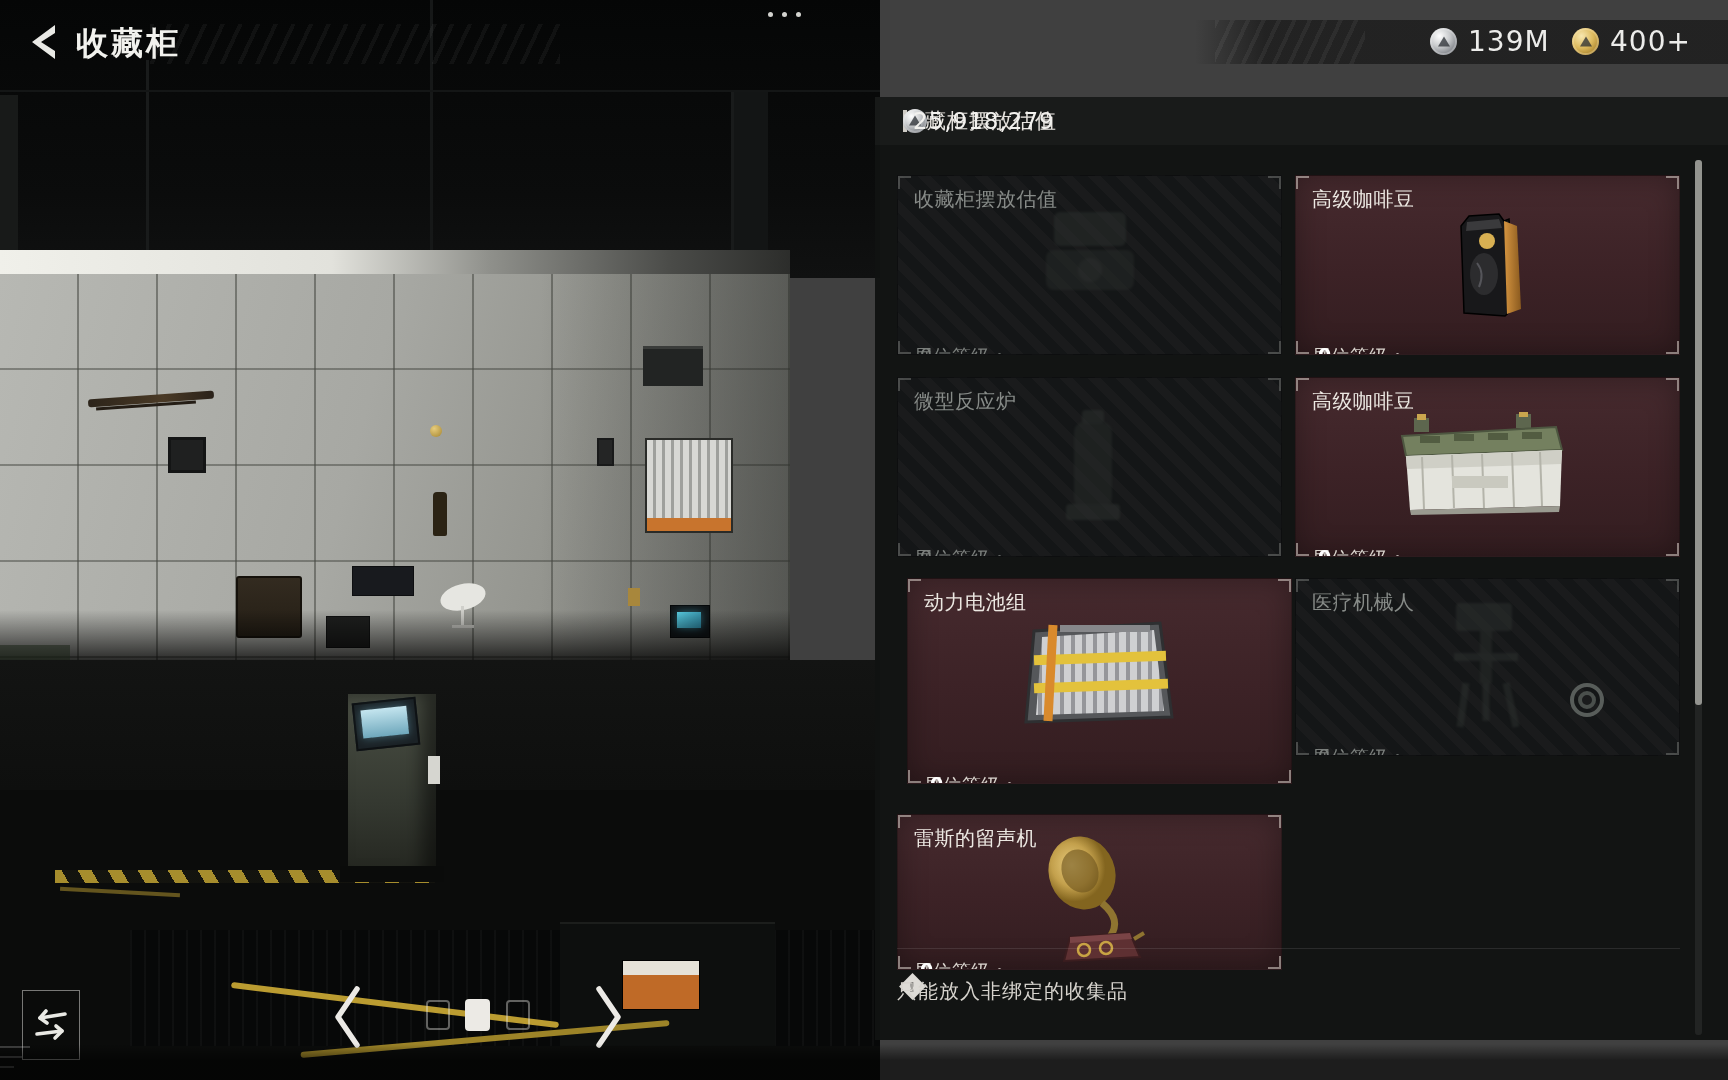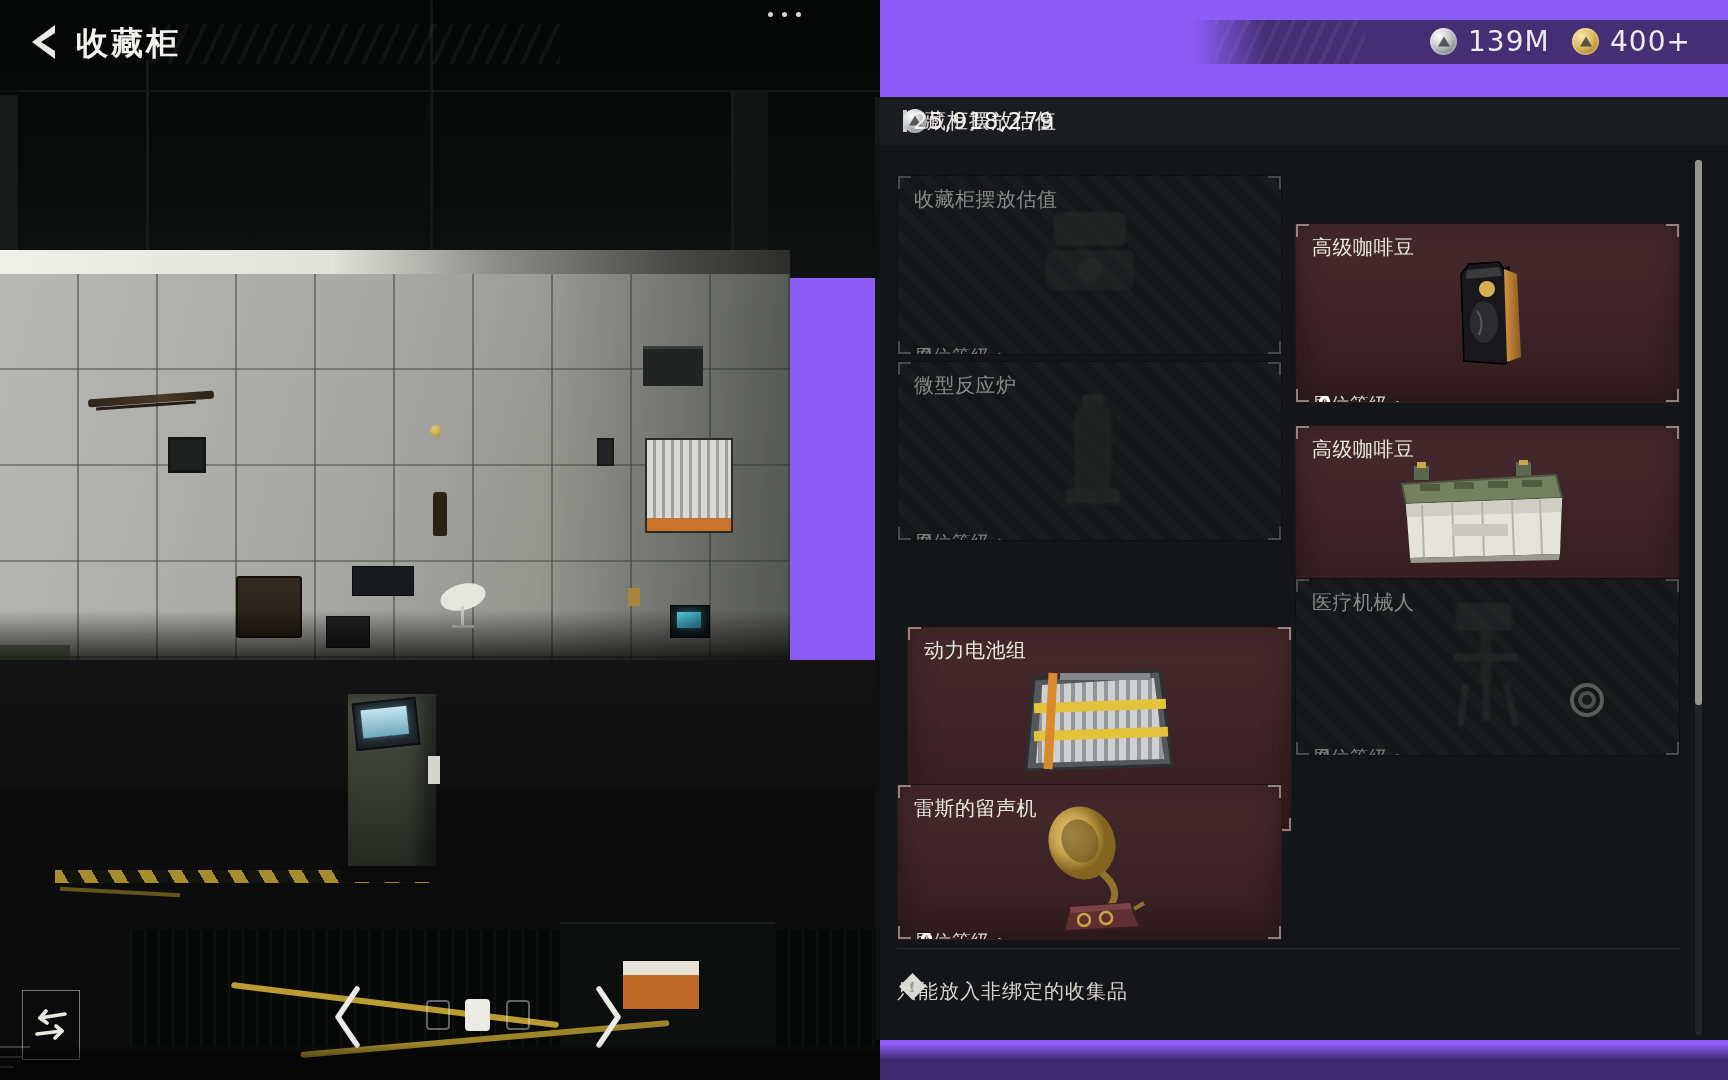--- a/index.html
+++ b/index.html
@@ -1,16 +1,16 @@
 <!DOCTYPE html>
 <html><head>
 <meta charset="utf-8">
 <style>
   html,body{margin:0;padding:0;background:#000;}
-  #stage{position:relative;width:1728px;height:1080px;overflow:hidden;background:#8b5cf6;
+  #stage{position:relative;width:1728px;height:1080px;overflow:hidden;background:#404040;
          font-family:"DejaVu Sans","Liberation Sans",sans-serif;-webkit-font-smoothing:antialiased;}
   #stage *{position:absolute;box-sizing:border-box;}
 
   
   .ceiling{left:0;top:0;width:880px;height:278px;background:linear-gradient(180deg,#050606,#0b0c0c 70%,#101111);}
   .seam-v1{left:146px;top:60px;width:3px;height:205px;background:#191b1b;}
   .seam-v2{left:430px;top:0;width:3px;height:265px;background:#161818;}
   .seam-v3{left:731px;top:92px;width:3px;height:173px;background:#191b1b;}
   .ceiling-panel{left:734px;top:92px;width:34px;height:172px;background:#131515;}
   .seam-h{left:0;top:90px;width:880px;height:2px;background:#141616;}
@@ -90,21 +90,21 @@
   .panel{left:875px;top:97px;width:853px;height:943px;background:rgba(17,19,18,.97);}
   .panel-header{left:0;top:0;width:853px;height:48px;background:rgba(255,255,255,.03);display:flex;position:absolute;align-items:center;padding-left:28px;}
   .panel-header > *{position:static;}
   .ph-accent{width:4px;height:22px;background:#cfccc6;margin-right:13px;}
   .ph-title{font-size:21px;color:#e6e3de;letter-spacing:1px;white-space:nowrap;}
   .ph-div{width:1px;height:20px;background:rgba(255,255,255,.32);margin:0 13px;}
   .ph-coin{width:24px;height:24px;border-radius:50%;position:relative !important;}
   .ph-value{font-size:23px;color:#f2f1ee;letter-spacing:1px;margin-left:10px;white-space:nowrap;}
 
   .card{width:385px;overflow:hidden;cursor:pointer;border:1px solid rgba(0,0,0,.35);}
-  .card.placed{--ck:rgba(222,214,206,.55);background:linear-gradient(180deg,#462a2e 0%,#3c2226 55%,#331d20 100%);box-shadow:inset 0 0 30px rgba(0,0,0,.32);margin-top:48px;}
+  .card.placed{--ck:rgba(222,214,206,.55);background:linear-gradient(180deg,#462a2e 0%,#3c2226 55%,#331d20 100%);box-shadow:inset 0 0 30px rgba(0,0,0,.32);}
   .card.empty{--ck:rgba(165,168,164,.35);background-color:#141617;
     background-image:repeating-linear-gradient(45deg,rgba(255,255,255,.022) 0 9px,transparent 9px 20px);}
   .card .c{width:13px;height:13px;border:0 solid var(--ck);}
   .card .tl{top:0;left:0;border-top-width:2px;border-left-width:2px;}
   .card .tr{top:0;right:0;border-top-width:2px;border-right-width:2px;}
   .card .bl{bottom:0;left:0;border-bottom-width:2px;border-left-width:2px;}
   .card .br{bottom:0;right:0;border-bottom-width:2px;border-right-width:2px;}
   .card-title{top:10px;left:16px;font-size:20px;letter-spacing:.5px;white-space:nowrap;}
   .placed .card-title{color:#ece8e2;}
   .empty .card-title{color:#878b88;}
@@ -272,21 +272,21 @@
         <circle cx="40" cy="33" r="8" fill="#d8b052"></circle>
         <ellipse cx="37" cy="66" rx="14" ry="21" fill="#2c2c2e"></ellipse>
         <path d="M30 55 q8 10 2 24" stroke="#55555a" stroke-width="2" fill="none"></path>
       </svg>
       <div class="card-slot">
           <span>展位等级：</span>
           <span class="lv">0</span>
         </div>
     </div>
 
-    <div class="card empty" style="left:22px;top:264px;height:180px;">
+    <div class="card empty" style="left:22px;top:280px;height:180px;">
       <i class="c tl"></i>
         <i class="c tr"></i>
         <i class="c bl"></i>
         <i class="c br"></i>
       <div class="card-title">微型反应炉</div>
       <svg class="ghost" style="left:150px;top:26px;opacity:.5" width="90" height="132" viewBox="0 0 90 132">
         <rect x="26" y="18" width="38" height="86" rx="10" fill="#282c2a"></rect>
         <rect x="18" y="100" width="54" height="16" rx="4" fill="#2e3230"></rect>
         <rect x="34" y="6" width="22" height="14" rx="4" fill="#2e3230"></rect>
       </svg>
@@ -369,21 +369,21 @@
       <svg style="left:272px;top:102px;" width="38" height="38" viewBox="0 0 38 38">
         <circle cx="19" cy="19" r="15" fill="none" stroke="#585d5a" stroke-width="4"></circle>
         <circle cx="19" cy="19" r="7" fill="none" stroke="#4a4f4c" stroke-width="4"></circle>
       </svg>
       <div class="card-slot">
           <span>展位等级：</span>
           <span class="lv">0</span>
         </div>
     </div>
 
-    <div class="card placed" style="left:22px;top:639px;height:156px;">
+    <div class="card placed" style="left:22px;top:717px;height:156px;">
       <i class="c tl"></i>
         <i class="c tr"></i>
         <i class="c bl"></i>
         <i class="c br"></i>
       <div class="card-title">雷斯的留声机</div>
       <svg style="left:142px;top:20px;" width="112" height="136" viewBox="0 0 112 136">
         <defs>
             <radialGradient id="horn" cx="40%" cy="35%">
               <stop offset="0" stop-color="#e8cc7e"></stop>
               <stop offset=".6" stop-color="#c3a04c"></stop>

